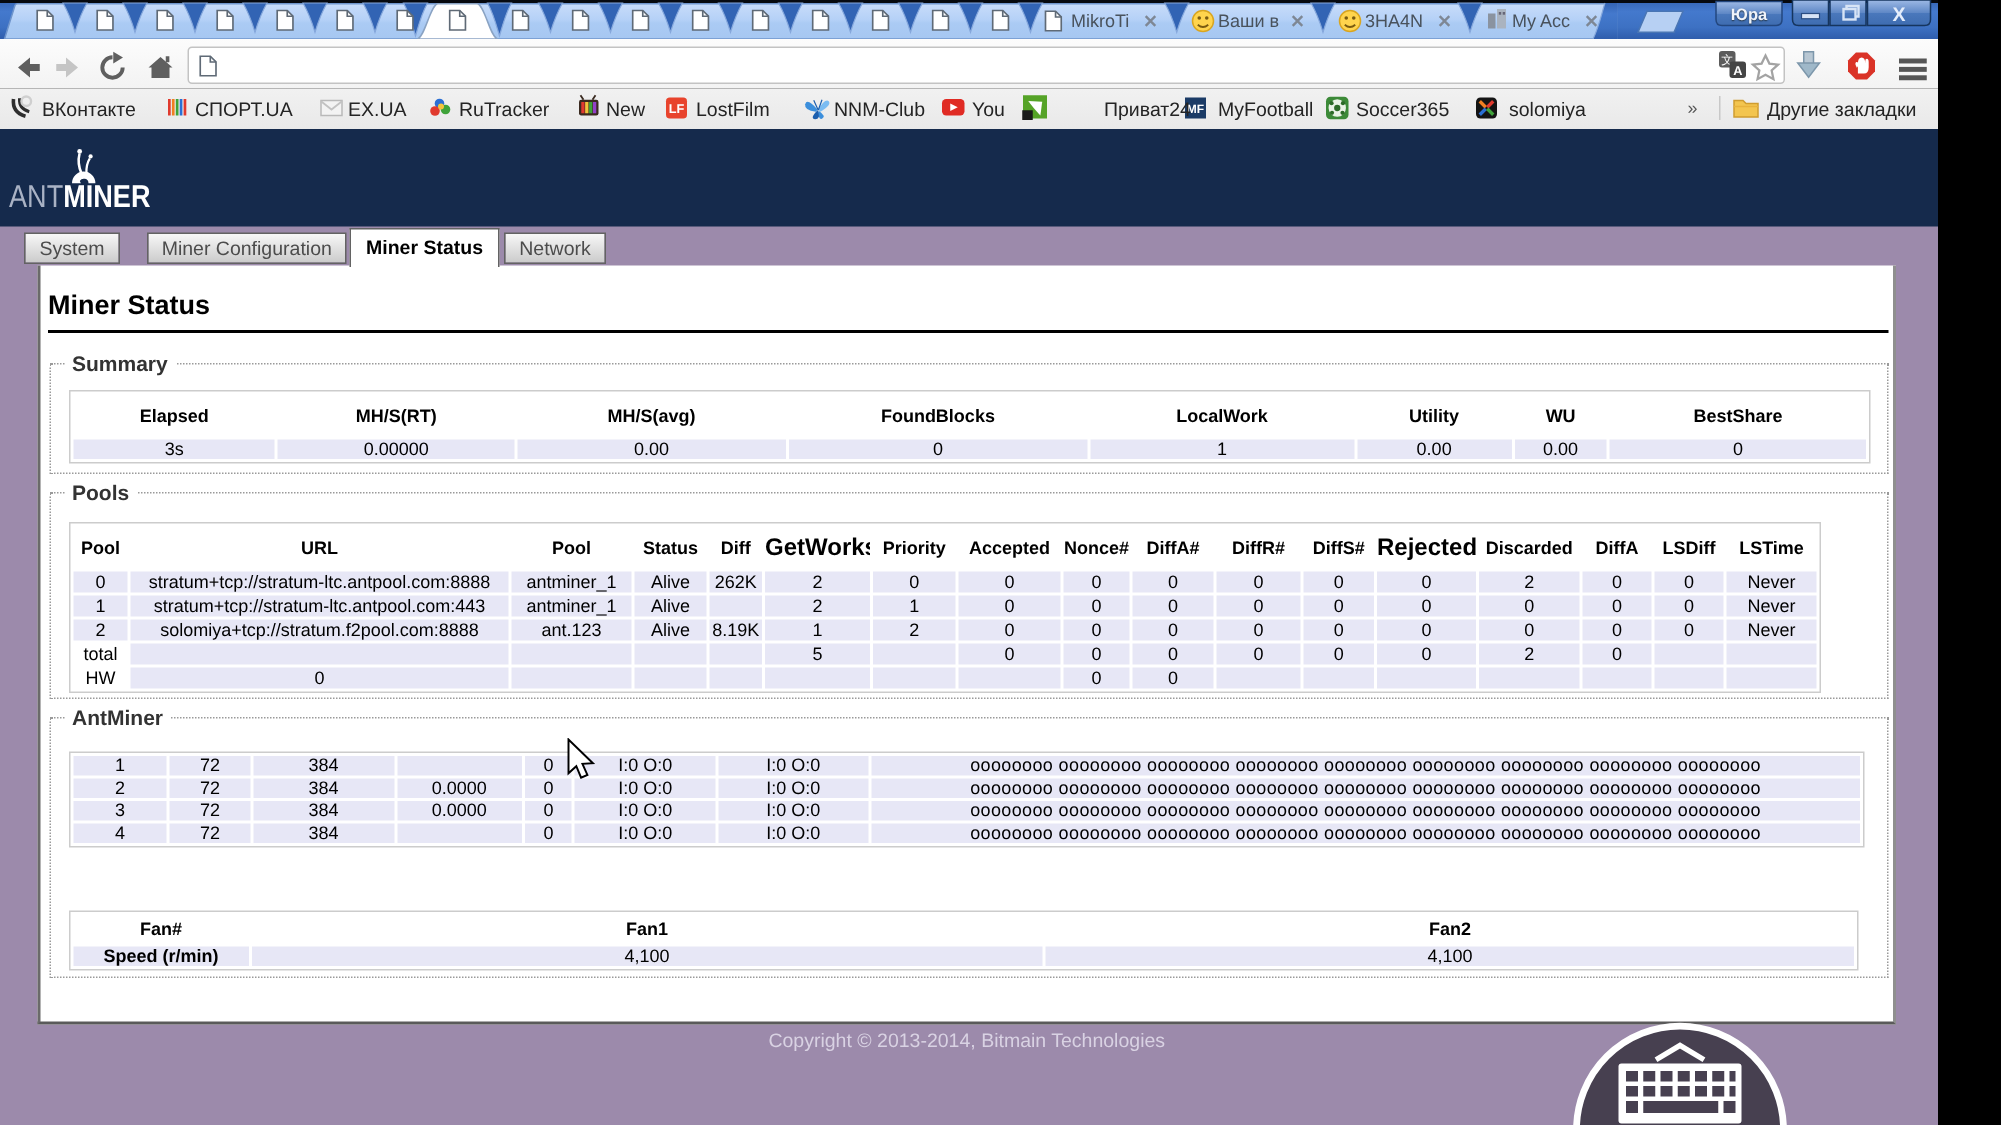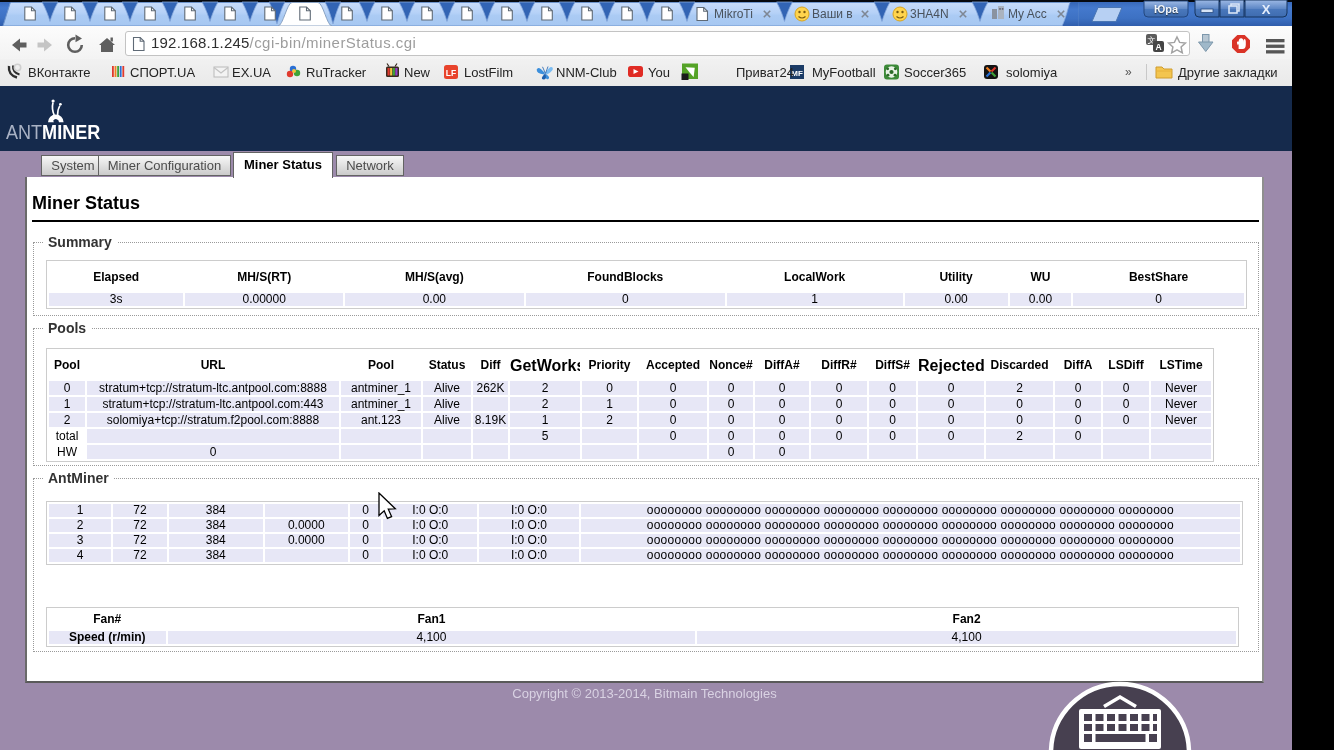--- a/index.html
+++ b/index.html
@@ -152,21 +152,20 @@
       <g transform="translate(0,-26)">
         <path d="M 99,45 L 107,38 L 115,45 L 113,45 L 113,52 L 101,52 L 101,45 Z" fill="#5f5f5f"></path>
         <rect x="110.5" y="37.5" width="2.4" height="4" fill="#5f5f5f"></rect>
       </g>
     </svg>
 <div id="omni"></div>
 <svg class="abs" style="left:125px;top:31px" width="1065" height="25">
       <path d="M 8.5,6.5 h 6.7 l 3.8,3.8 v 9.2 h -10.5 z" fill="#fff" stroke="#5f6a76" stroke-width="1.1"></path>
       <path d="M 15.2,6.5 v 3.8 h 3.8" fill="none" stroke="#5f6a76" stroke-width="1.1"></path>
     </svg>
-<div class="abs" style="left:151px;top:34px;font-size:15px;color:#2f2f2f;letter-spacing:0.2px">192.168.1.245<span style="color:#9d9d9d;letter-spacing:0.45px">/cgi-bin/minerStatus.cgi</span></div>
 <svg class="abs" style="left:1140px;top:31px" width="152" height="28">
       <g transform="translate(6,3)">
         <rect x="0" y="0" width="11" height="11" rx="2" fill="#5c5c5c"></rect>
         <text x="5.5" y="8.8" font-size="8" fill="#fff" text-anchor="middle" font-family="Liberation Sans">文</text>
         <rect x="7" y="7" width="11" height="11" rx="2" fill="#454545"></rect>
         <text x="12.5" y="15.8" font-size="8.5" fill="#fff" text-anchor="middle" font-family="Liberation Sans" font-weight="bold">A</text>
       </g>
       <path d="M 37,6 L 39.6,11.4 L 45.4,12.1 L 41.1,16 L 42.3,21.8 L 37,18.9 L 31.7,21.8 L 32.9,16 L 28.6,12.1 L 34.4,11.4 Z" fill="none" stroke="#a3a3a3" stroke-width="1.5"></path>
       <g transform="translate(58,1)">
         <rect x="4.5" y="2.5" width="6.5" height="8" fill="#b8c7d3" stroke="#7d97ab" stroke-width="1"></rect>
@@ -256,21 +255,21 @@
 <div id="hdr">
 <div class="abs" style="left:6px;top:34px;font-size:21px;letter-spacing:0px;transform:scale(0.86,1);transform-origin:0 0"><span style="color:#a9b2c4">ANT</span><span style="color:#fff;font-weight:bold">MINER</span></div>
 <svg class="abs" style="left:48px;top:9px" width="22" height="28">
 <path d="M 0,27.2 A 7.8,7.8 0 0 1 15.6,27.2 L 11,27.2 A 3.1,3.1 0 0 0 5.2,25.7 L 5.9,27.2 Z" fill="#fff"></path>
 <path d="M 6.3,20.5 Q 3.4,14 5.0,7.5" fill="none" stroke="#fff" stroke-width="1.7"></path>
 <path d="M 9.6,20.5 Q 9.4,14.5 11.9,10.6" fill="none" stroke="#fff" stroke-width="1.5"></path>
 <circle cx="5.1" cy="6" r="1.6" fill="#fff"></circle>
           <circle cx="12.4" cy="9.3" r="1.4" fill="#fff"></circle>
 </svg>
 </div>
-<div class="ntab" style="left:41px;width:64px">System</div>
+<div class="ntab" style="left:16px;width:64px">System</div>
 <div class="ntab" style="left:98px;width:133px">Miner Configuration</div>
 <div class="ntab act" style="left:233px;width:100px">Miner Status</div>
 <div class="ntab" style="left:336px;width:68px">Network</div>
 <div id="panel">
 <div class="abs" style="left:5px;top:16px;font-size:18px;font-weight:bold;color:#000">Miner Status</div>
 <div class="abs" style="left:5px;top:43px;width:1227px;height:2px;background:#000"></div>
 <fieldset style="left:6px;top:57px;width:1226px;height:82px">
           <legend>Summary</legend>
         </fieldset>
 <fieldset style="left:6px;top:143px;width:1226px;height:146px">

